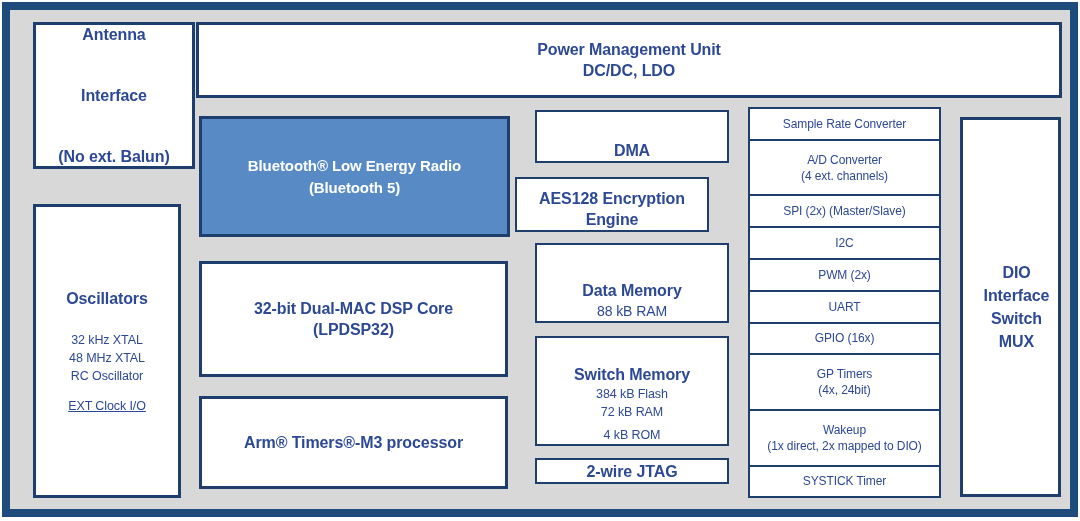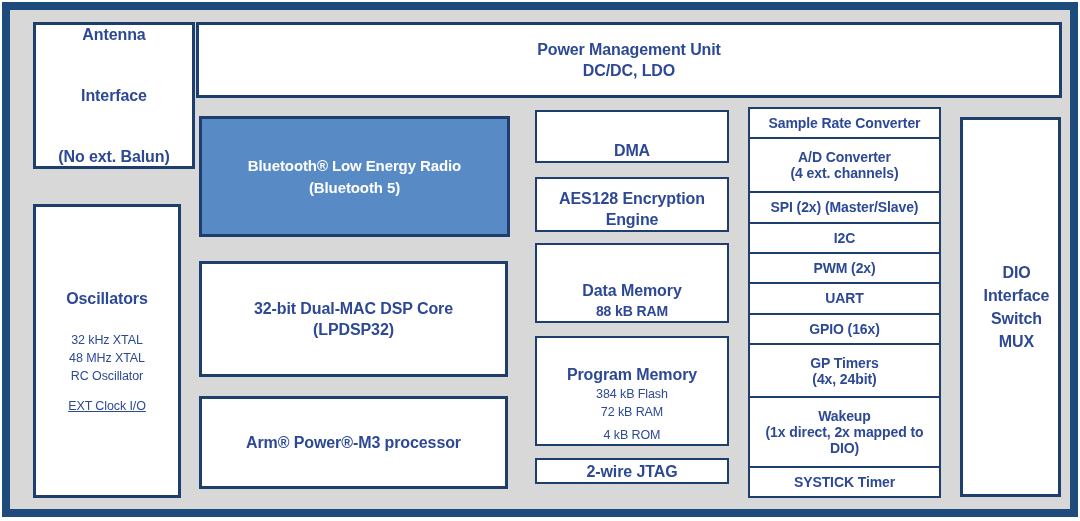--- a/index.html
+++ b/index.html
@@ -24,34 +24,34 @@
   }
   .box{
     position:absolute;box-sizing:border-box;
     background:var(--box-fill);border:3px solid var(--box-border);
     display:flex;flex-direction:column;align-items:center;justify-content:center;
     text-align:center;
   }
   .thin{border-width:2px;justify-content:flex-end;}
   .t15{font-size:16px;font-weight:bold;line-height:21px;}
   .t15w{font-size:15px;font-weight:bold;line-height:22px;color:var(--text-white);}
-  .t14{font-size:14px;font-weight:bold;line-height:20px;}
-  .t12b{font-size:14px;font-weight:bold;line-height:16px;}
+  .t14{font-size:14px;font-weight:normal;line-height:20px;}
+  .t12b{font-size:12px;font-weight:normal;line-height:16px;}
   .t12{font-size:12.5px;font-weight:normal;line-height:18px;}
   .lh26{line-height:26px;}
   .lh23{line-height:23px;}
 
   .b-antenna{left:33px;top:22px;width:162px;height:147px;gap:35px;}
   .b-pmu{left:196px;top:22px;width:866px;height:76px;}
   .b-bt{left:199px;top:116px;width:311px;height:121px;background:var(--bluetooth-fill);}
   .b-osc{left:33px;top:204px;width:148px;height:294px;}
   .b-dsp{left:199px;top:261px;width:309px;height:116px;align-items:center;}
   .b-cortex{left:199px;top:396px;width:309px;height:93px;}
   .b-dma{left:535px;top:110px;width:194px;height:53px;}
-  .b-aes{left:535px;top:177px;width:194px;height:55px;}
+  .b-aes{left:515px;top:177px;width:194px;height:55px;}
   .b-dmem{left:535px;top:243px;width:194px;height:80px;}
   .b-pmem{left:535px;top:336px;width:194px;height:110px;}
   .b-jtag{left:535px;top:458px;width:194px;height:26px;}
   .b-dio{left:960px;top:117px;width:101px;height:380px;padding-left:12px;}
 
   .b-periph{
     position:absolute;left:748px;top:107px;width:193px;height:391px;
     box-sizing:border-box;border:2px solid var(--box-border);
     background:var(--box-fill);display:flex;flex-direction:column;
   }
@@ -94,39 +94,39 @@
     <div class="t12">RC Oscillator</div>
     <div class="t12 osc-ext">EXT Clock I/O</div>
   </div>
 
   <div class="box b-dsp">
     <div class="t15">32-bit Dual-MAC DSP Core</div>
     <div class="t15">(LPDSP32)</div>
   </div>
 
   <div class="box b-cortex">
-    <div class="t15">Arm® Power®-M3 processor</div>
+    <div class="t15">Arm® Timers®-M3 processor</div>
   </div>
 
   <div class="box thin b-dma">
     <div class="t15">DMA</div>
   </div>
 
   <div class="box thin b-aes">
     <div class="t15">AES128 Encryption</div>
     <div class="t15">Engine</div>
   </div>
 
   <div class="box thin b-dmem">
     <div class="t15">Data Memory</div>
     <div class="t14">88 kB RAM</div>
   </div>
 
   <div class="box thin b-pmem">
-    <div class="t15">Program Memory</div>
+    <div class="t15">Switch Memory</div>
     <div class="t12">384 kB Flash</div>
     <div class="t12">72 kB RAM</div>
     <div class="t12 pmem-last">4 kB ROM</div>
   </div>
 
   <div class="box thin b-jtag">
     <div class="t15">2-wire JTAG</div>
   </div>
 
   <div class="b-periph">

